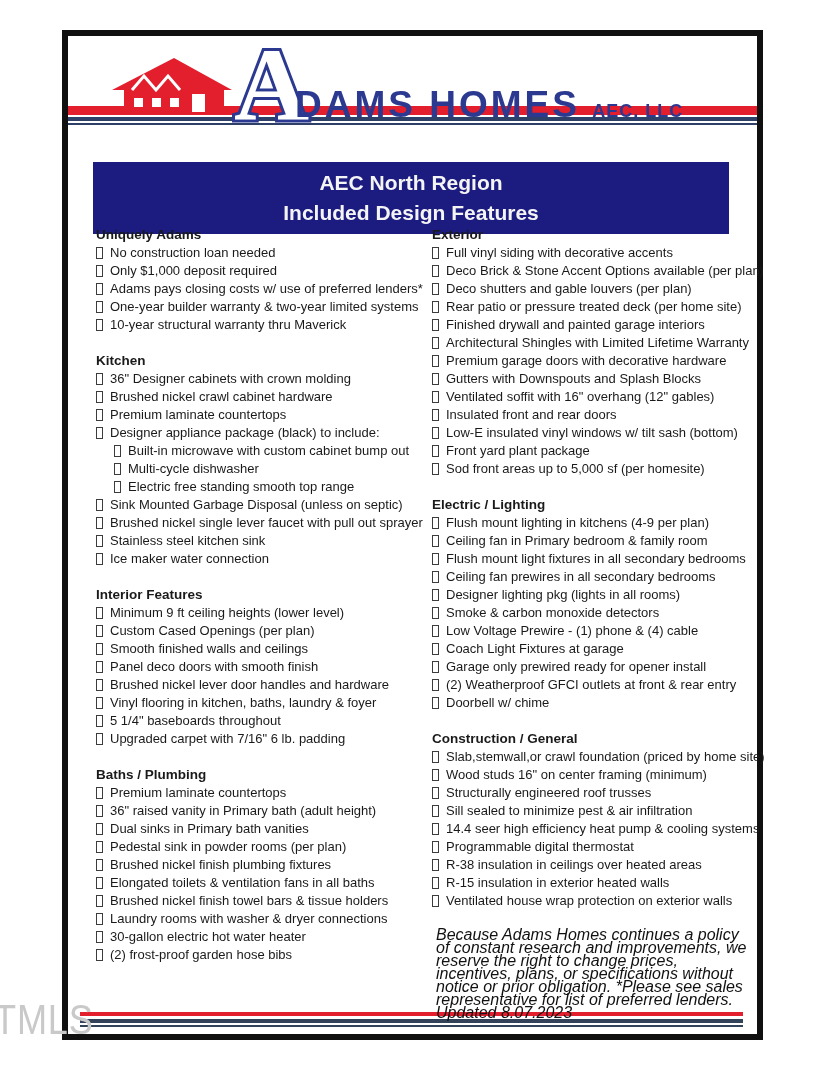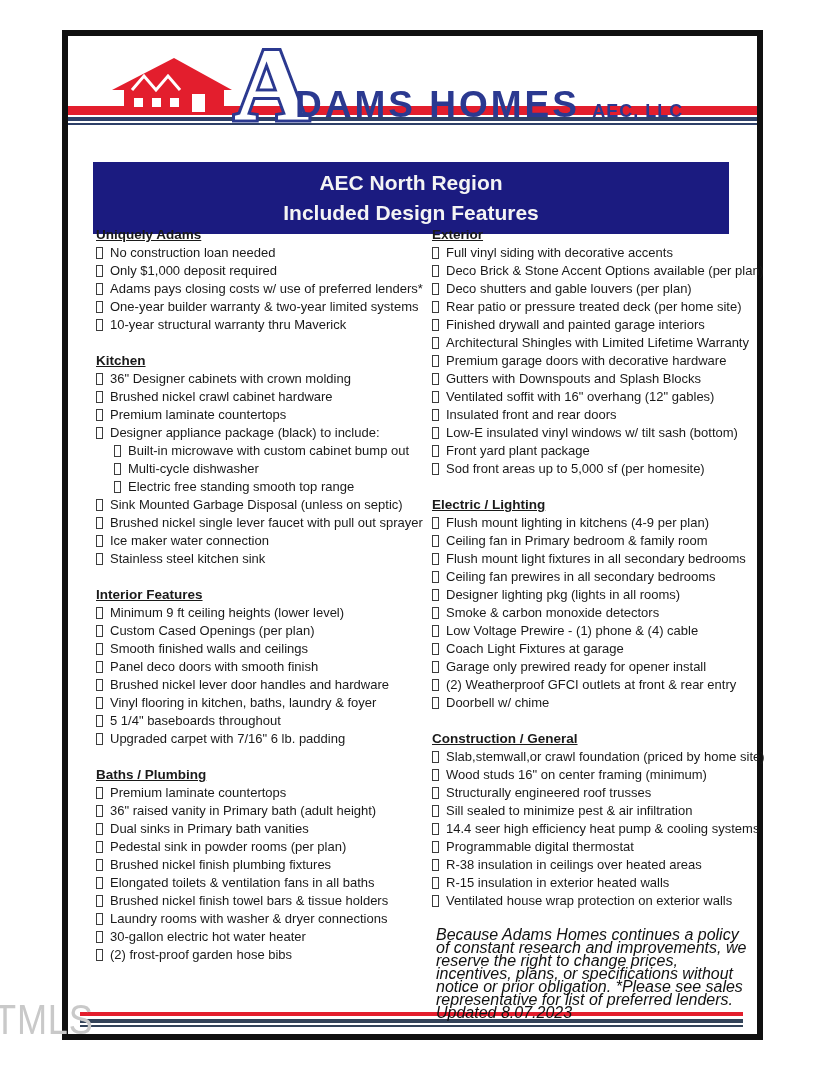--- a/index.html
+++ b/index.html
@@ -24,21 +24,21 @@
   .banner{position:absolute;left:25px;top:102px;width:636px;height:72px;background:#1b1b80;
           text-align:center;z-index:2;margin-top:24px;}
   .banner div{color:#f4f4f4;font-size:21px;font-weight:bold;line-height:30px;}
   .banner div:first-child{margin-top:6px;}
 
   
   .cols{position:absolute;left:28px;top:190px;width:661px;display:flex;z-index:2;}
   .col-left{width:336px;flex:none;}
   .col-right{width:325px;flex:none;}
   .section{margin-bottom:18px;}
-  .heading{font-size:13.5px;font-weight:bold;text-decoration:underline;line-height:18px;white-space:nowrap;}
+  .heading{font-size:13.5px;font-weight:bold;line-height:18px;white-space:nowrap;}
   .item{line-height:18px;font-size:13px;white-space:nowrap;display:flex;align-items:center;}
   .item.indent{padding-left:18px;}
   .cb{display:inline-block;width:7px;height:12px;border:1px solid #3c3c3c;margin-right:7px;flex:none;
       box-sizing:border-box;background:transparent;}
   .txt{display:inline-block;}
 
   
   .disclaimer{margin-top:18px;padding-left:4px;width:318px;font-size:16px;line-height:13px;
               font-style:italic;white-space:normal;color:#111111;}
 
@@ -142,25 +142,25 @@
           <div class="item">
             <span class="cb"></span>
             <span class="txt">Sink Mounted Garbage Disposal (unless on septic)</span>
           </div>
           <div class="item">
             <span class="cb"></span>
             <span class="txt">Brushed nickel single lever faucet with pull out sprayer</span>
           </div>
           <div class="item">
             <span class="cb"></span>
+            <span class="txt">Stainless steel kitchen sink</span>
+          </div>
+          <div class="item">
+            <span class="cb"></span>
             <span class="txt">Ice maker water connection</span>
-          </div>
-          <div class="item">
-            <span class="cb"></span>
-            <span class="txt">Stainless steel kitchen sink</span>
           </div>
         </div>
         <div class="section">
           <div class="heading">Interior Features</div>
           <div class="item">
             <span class="cb"></span>
             <span class="txt">Minimum 9 ft ceiling heights (lower level)</span>
           </div>
           <div class="item">
             <span class="cb"></span>

